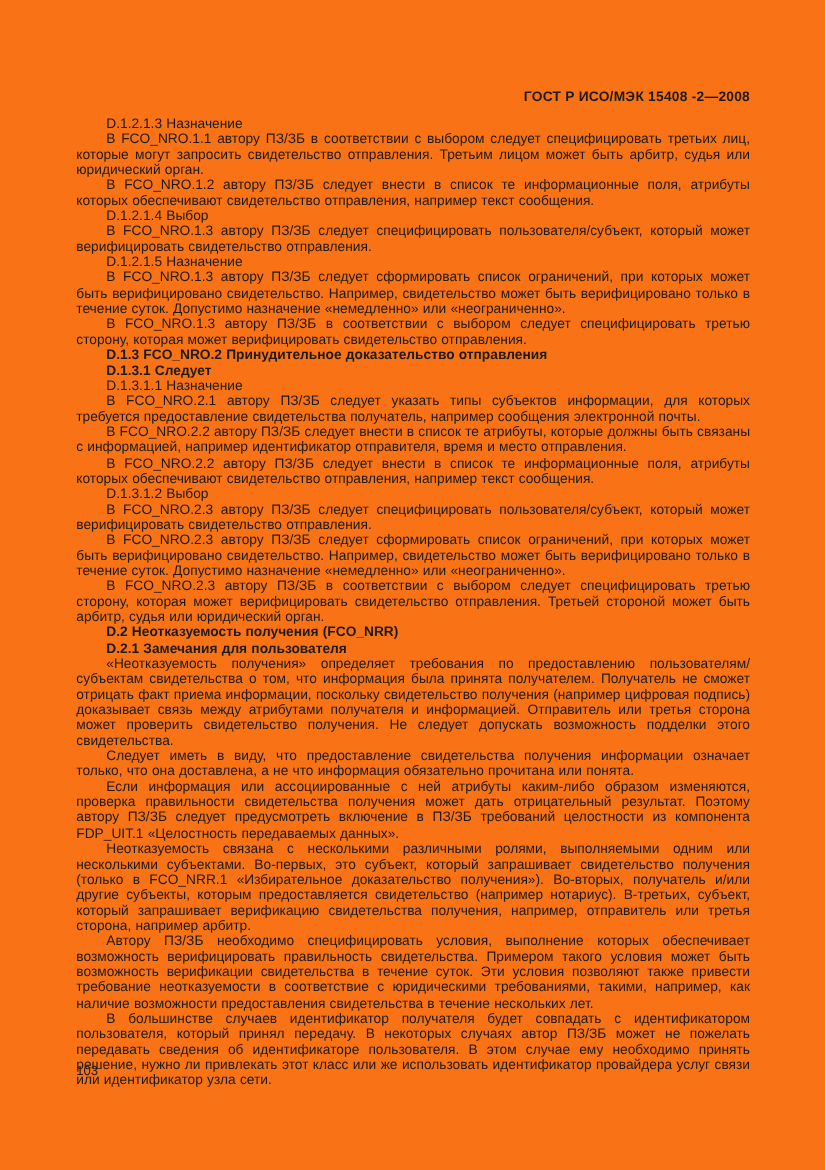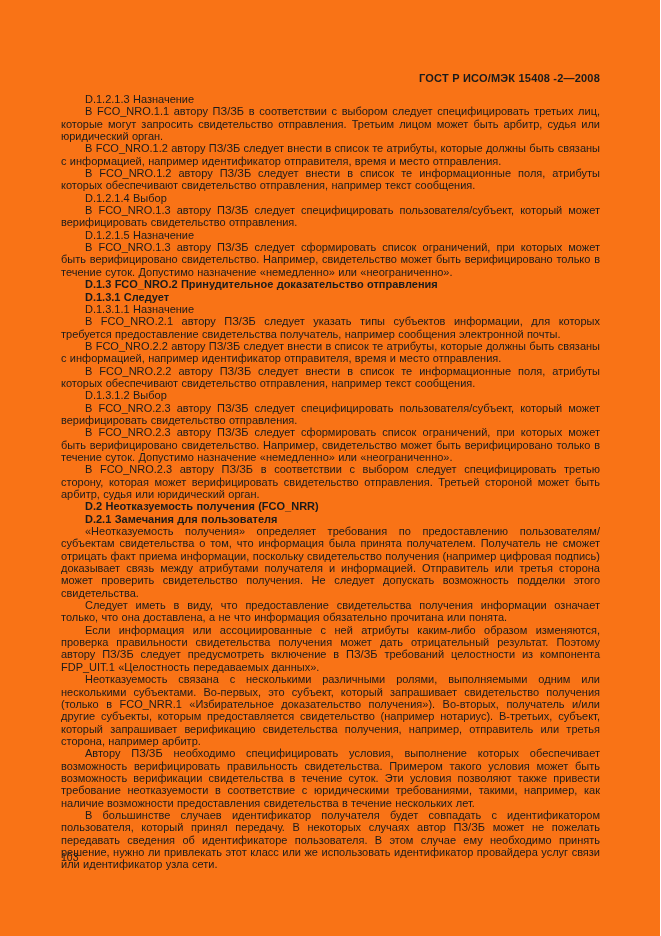--- a/index.html
+++ b/index.html
@@ -49,26 +49,26 @@
 </style>
 </head>
 <body>
 
 <div class="page">
   <div class="running-header">ГОСТ Р ИСО/МЭК 15408 -2—2008</div>
 
   <div class="doc-body">
       <p class="para">D.1.2.1.3 Назначение</p>
       <p class="para">В FCO_NRO.1.1 автору ПЗ/ЗБ в соответствии с выбором следует специфицировать третьих лиц, которые могут запросить свидетельство отправления. Третьим лицом может быть арбитр, судья или юридический орган.</p>
-      <p class="para">В FCO_NRO.1.2 автору ПЗ/ЗБ следует внести в список те атрибуты, которые должны быть связаны с информацией, например идентификатор отправителя, время и место отправления.</p>
       <p class="para">В FCO_NRO.1.2 автору ПЗ/ЗБ следует внести в список те информационные поля, атрибуты которых обеспечивают свидетельство отправления, например текст сообщения.</p>
       <p class="para">D.1.2.1.4 Выбор</p>
       <p class="para">В FCO_NRO.1.3 автору ПЗ/ЗБ следует специфицировать пользователя/субъект, который может верифицировать свидетельство отправления.</p>
       <p class="para">D.1.2.1.5 Назначение</p>
       <p class="para">В FCO_NRO.1.3 автору ПЗ/ЗБ следует сформировать список ограничений, при которых может быть верифицировано свидетельство. Например, свидетельство может быть верифицировано только в течение суток. Допустимо назначение «немедленно» или «неограниченно».</p>
+      <p class="para">В FCO_NRO.1.3 автору ПЗ/ЗБ в соответствии с выбором следует специфицировать третью сторону, которая может верифицировать свидетельство отправления.</p>
       <p class="para bold">D.1.3 FCO_NRO.2 Принудительное доказательство отправления</p>
       <p class="para bold">D.1.3.1 Следует</p>
       <p class="para">D.1.3.1.1 Назначение</p>
       <p class="para">В FCO_NRO.2.1 автору ПЗ/ЗБ следует указать типы субъектов информации, для которых требуется предоставление свидетельства получатель, например сообщения электронной почты.</p>
       <p class="para">В FCO_NRO.2.2 автору ПЗ/ЗБ следует внести в список те атрибуты, которые должны быть связаны с информацией, например идентификатор отправителя, время и место отправления.</p>
       <p class="para">В FCO_NRO.2.2 автору ПЗ/ЗБ следует внести в список те информационные поля, атрибуты которых обеспечивают свидетельство отправления, например текст сообщения.</p>
       <p class="para">D.1.3.1.2 Выбор</p>
       <p class="para">В FCO_NRO.2.3 автору ПЗ/ЗБ следует специфицировать пользователя/субъект, который может верифицировать свидетельство отправления.</p>
       <p class="para">В FCO_NRO.2.3 автору ПЗ/ЗБ следует сформировать список ограничений, при которых может быть верифицировано свидетельство. Например, свидетельство может быть верифицировано только в течение суток. Допустимо назначение «немедленно» или «неограниченно».</p>
       <p class="para">В FCO_NRO.2.3 автору ПЗ/ЗБ в соответствии с выбором следует специфицировать третью сторону, которая может верифицировать свидетельство отправления. Третьей стороной может быть арбитр, судья или юридический орган.</p>

